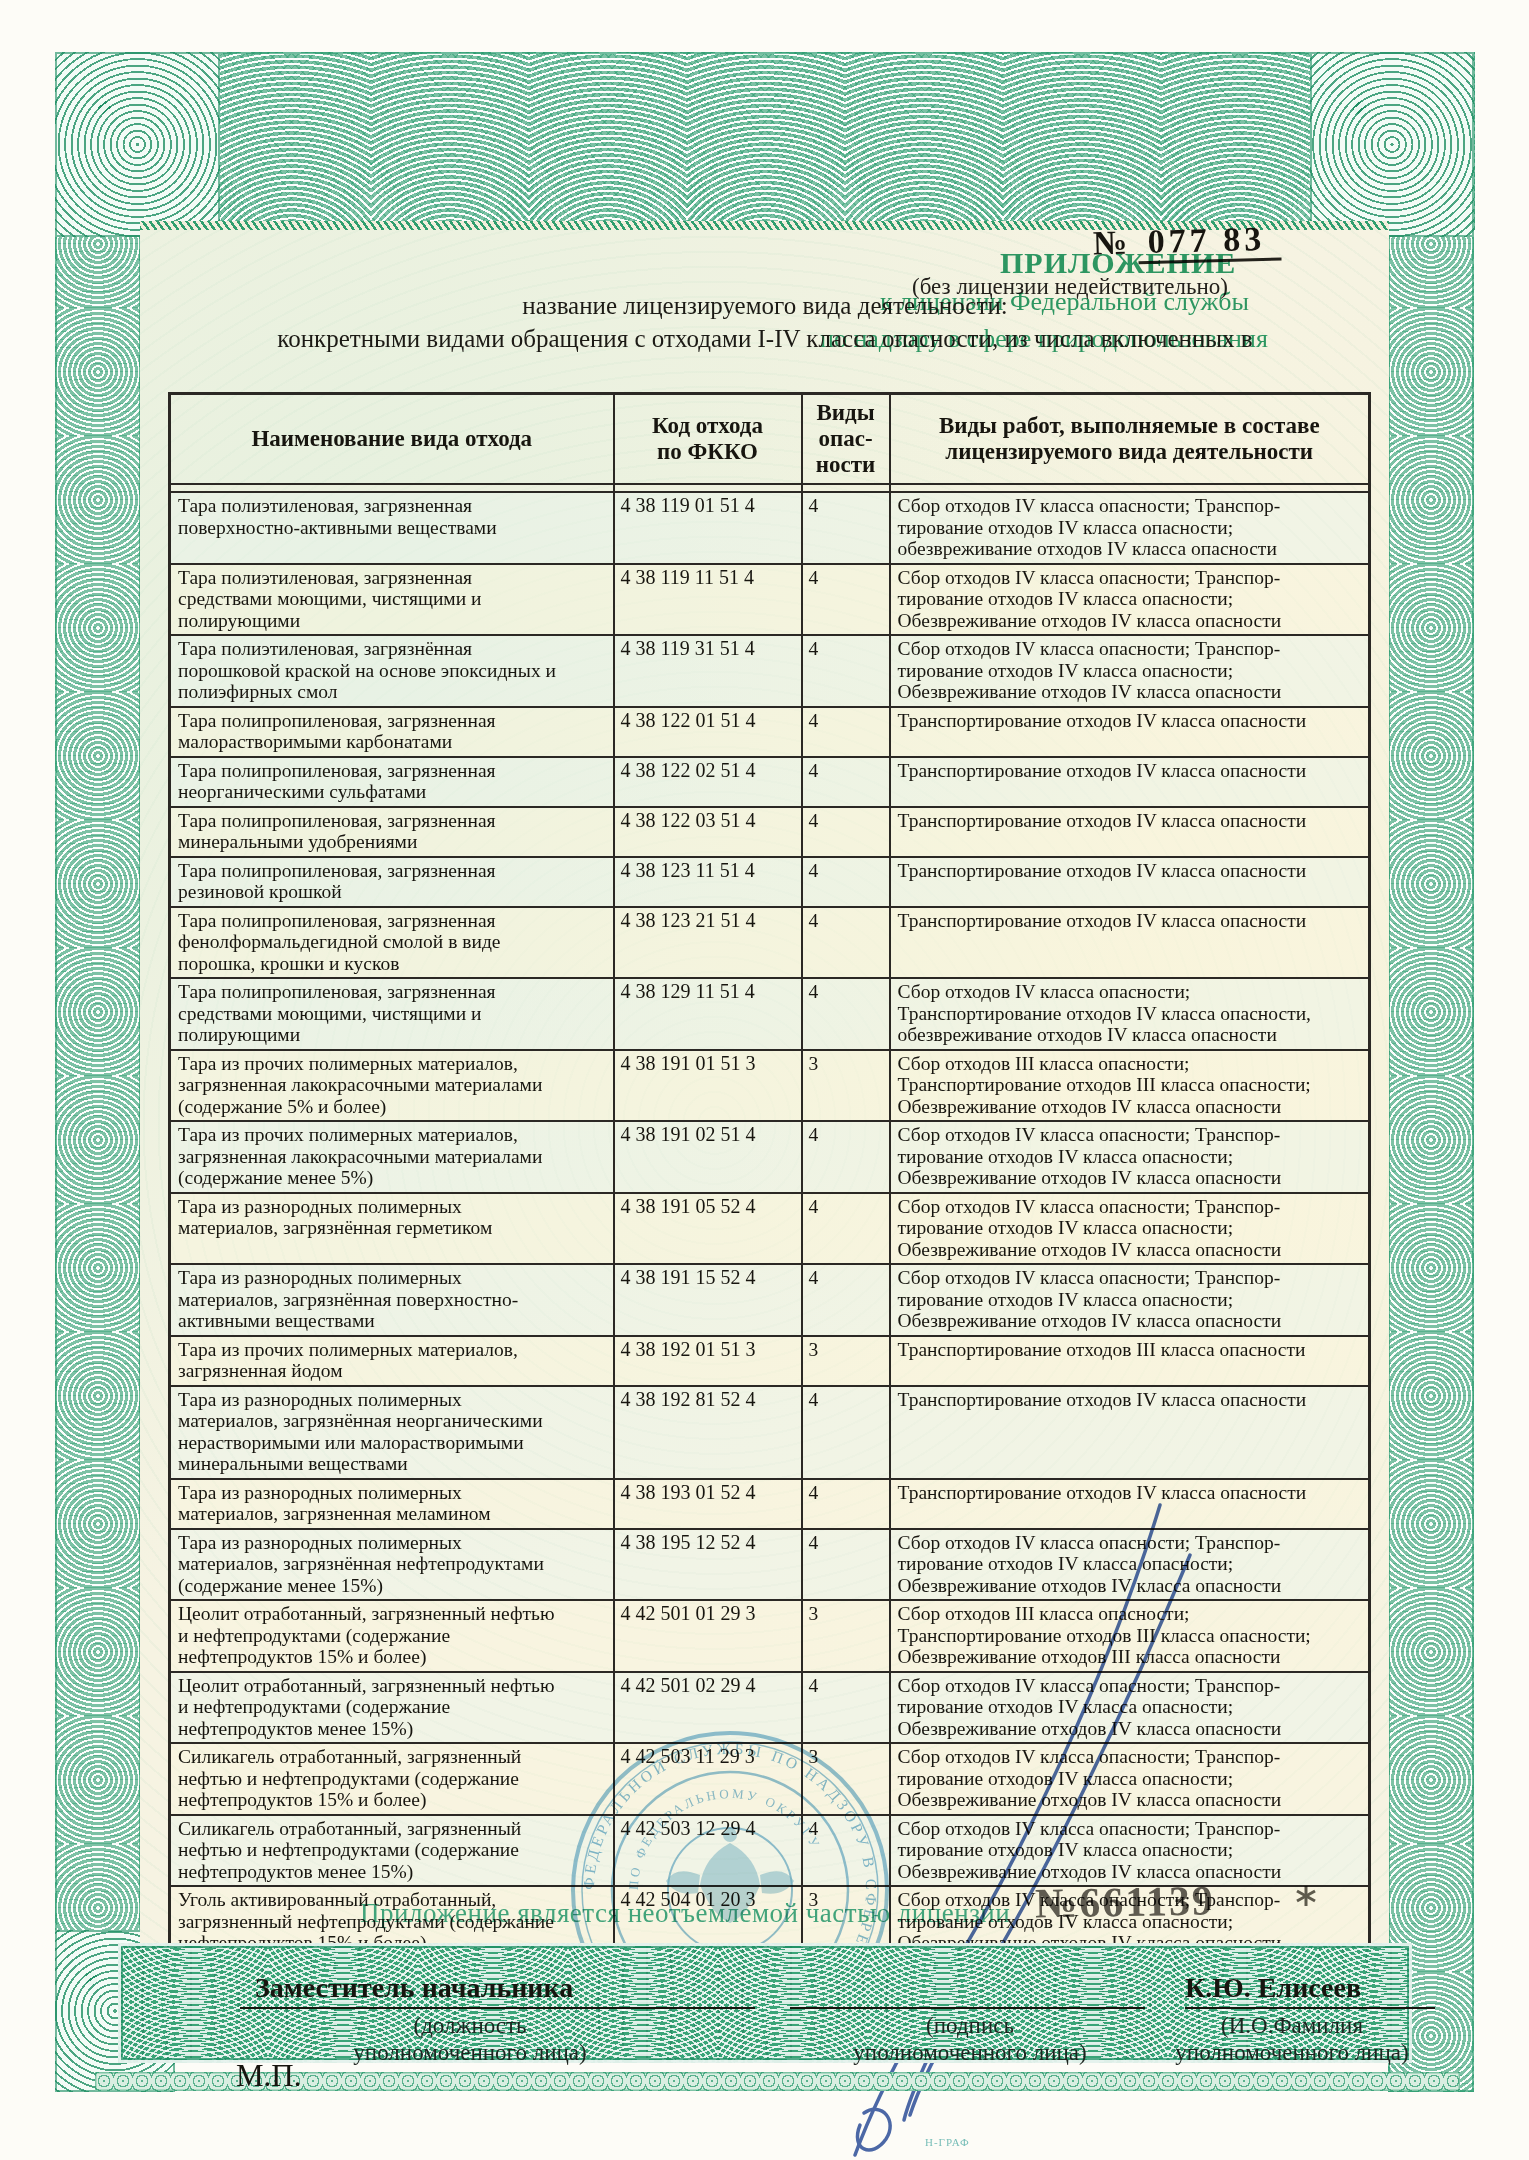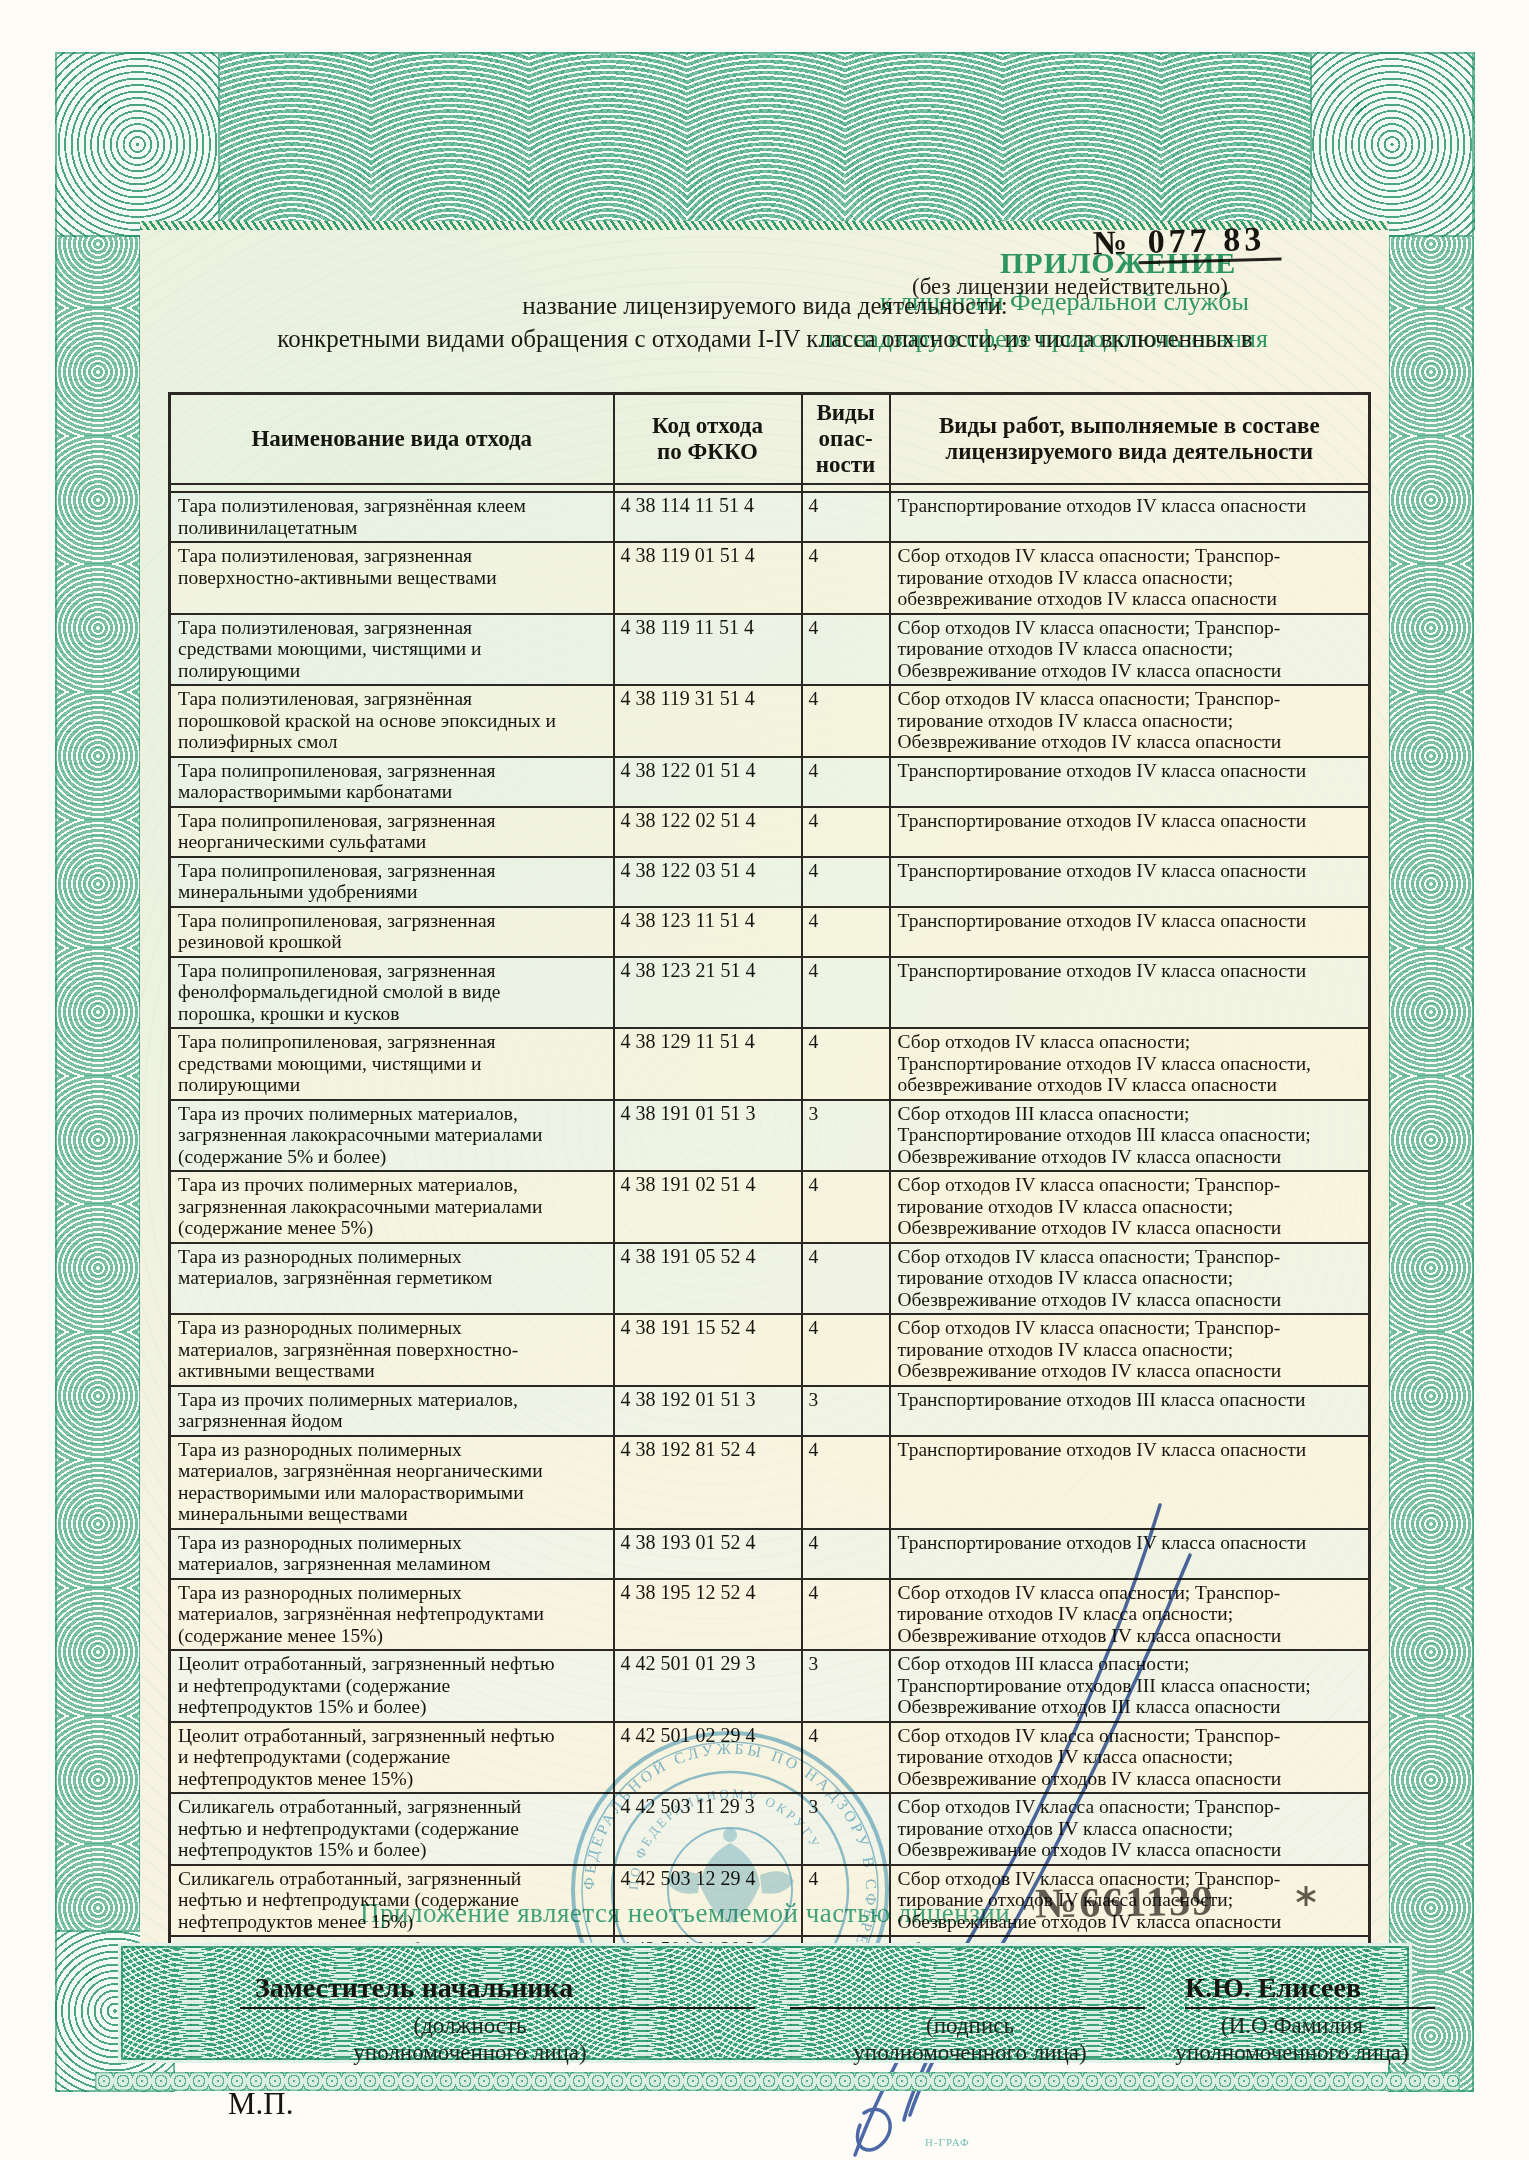--- a/index.html
+++ b/index.html
@@ -121,27 +121,20 @@
     </tr>
   </thead>
   <tbody>
       <tr class="spacer">
         <td></td>
         <td></td>
         <td></td>
         <td></td>
       </tr>
       <tr>
-        <td class="c-name pre">Тара полиэтиленовая, загрязнённая клеем
-поливинилацетатным</td>
-        <td class="c-code pre">4 38 114 11 51 4</td>
-        <td class="c-class pre">4</td>
-        <td class="c-works pre">Транспортирование отходов IV класса опасности</td>
-      </tr>
-      <tr>
         <td class="c-name pre">Тара полиэтиленовая, загрязненная
 поверхностно-активными веществами</td>
         <td class="c-code pre">4 38 119 01 51 4</td>
         <td class="c-class pre">4</td>
         <td class="c-works pre">Сбор отходов IV класса опасности;  Транспор-
 тирование отходов IV класса опасности;
 обезвреживание отходов IV класса опасности</td>
       </tr>
       <tr>
         <td class="c-name pre">Тара полиэтиленовая, загрязненная
@@ -388,14 +381,14 @@
 <div class="sigline" style="left:790px;top:2007px;width:355px;"></div>
 <div class="sigline" style="left:1185px;top:2007px;width:250px;"></div>
 
 <div class="abs caption pre" style="left:320px;top:2012px;width:300px;">(должность
 уполномоченного лица)</div>
 <div class="abs caption pre" style="left:817px;top:2012px;width:306px;">(подпись
 уполномоченного лица)</div>
 <div class="abs caption pre" style="left:1142px;top:2012px;width:300px;">(И.О.Фамилия
 уполномоченного лица)</div>
 
-<div class="abs mp" style="left:228px;top:2058px;margin-top:28px;">М.П.</div>
+<div class="abs mp" style="left:236px;top:2058px;">М.П.</div>
 <div class="abs imprint" style="left:925px;top:2136px;">Н-ГРАФ</div>
 
 </body></html>

